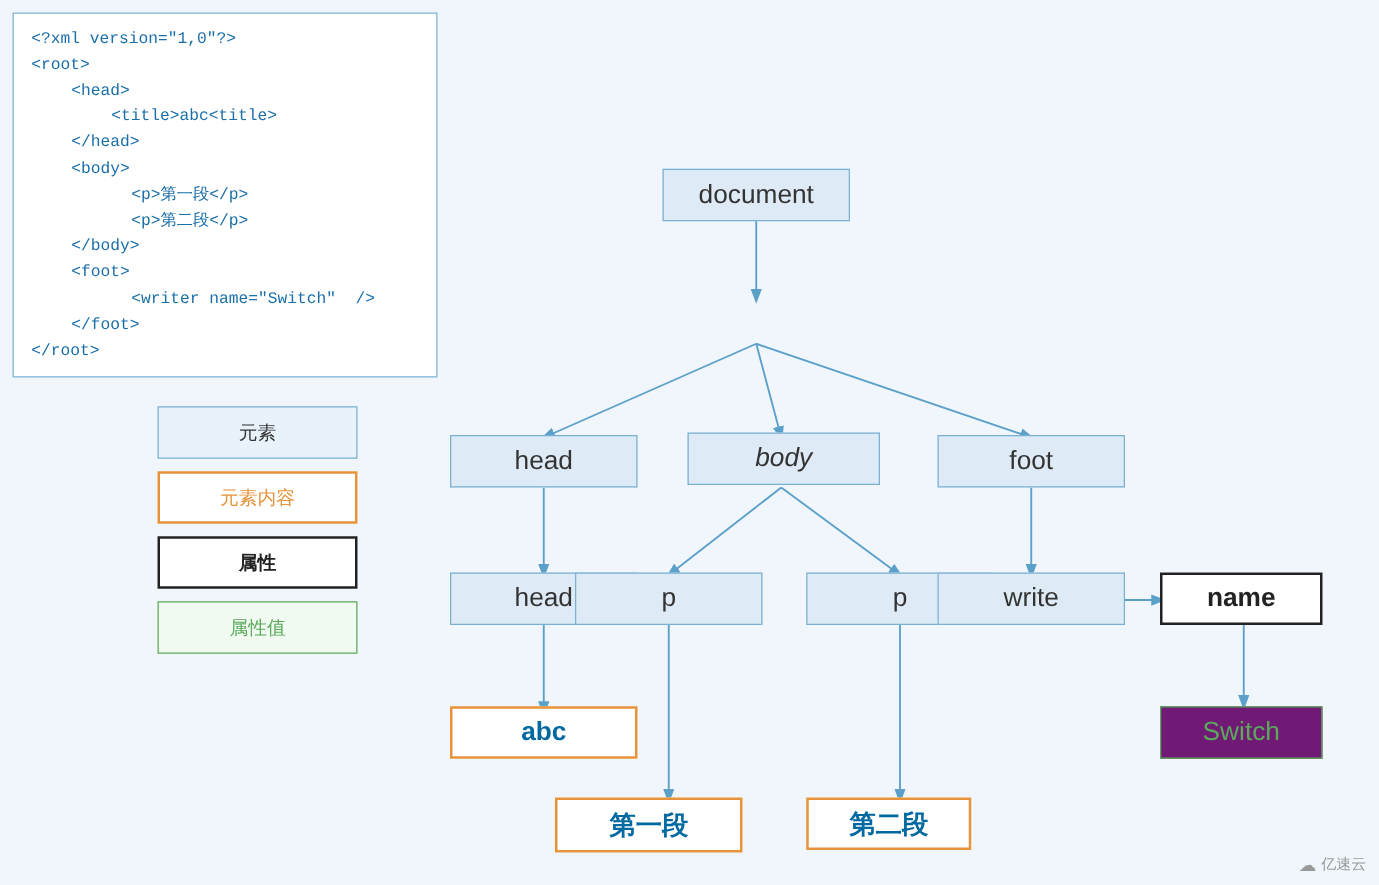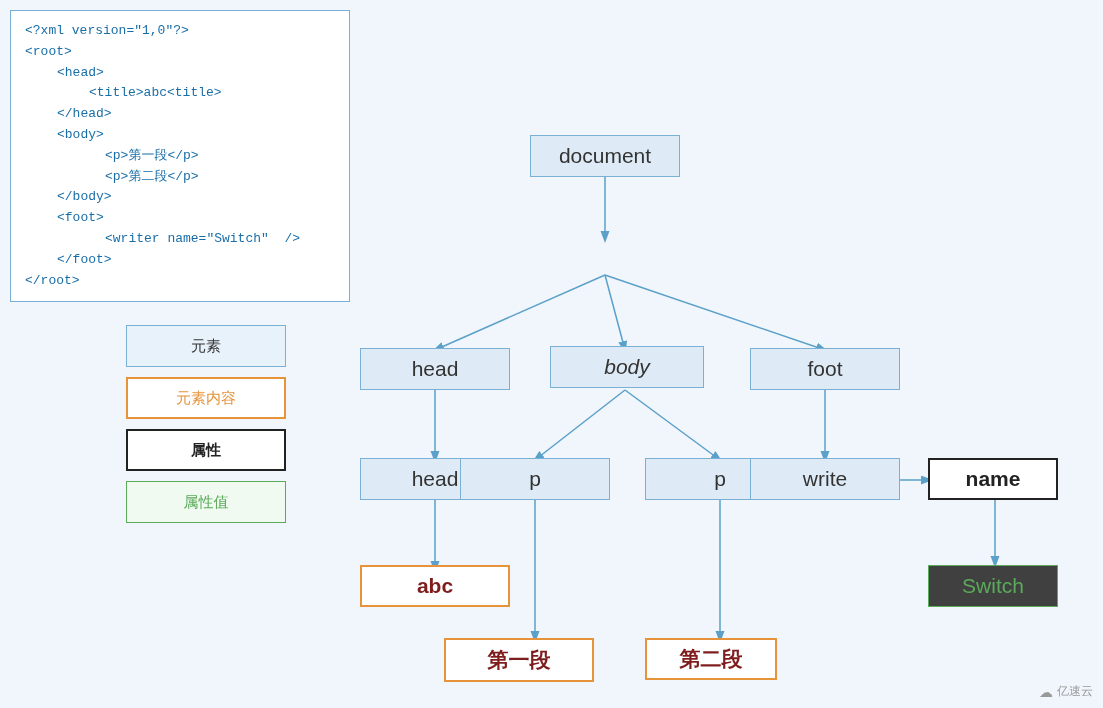--- a/index.html
+++ b/index.html
@@ -98,31 +98,31 @@
       text-align: center;
     }
     .node-element {
       background: #deeaf5;
       border: 1px solid #7ab0d4;
       color: #333;
     }
     .node-content {
       background: #fff;
       border: 2px solid #e6933a;
-      color: #7f1d1d;
+      color: #0369a1;
       font-weight: 600;
     }
     .node-attr {
       background: #fff;
       border: 2px solid #222;
       color: #222;
       font-weight: bold;
     }
     .node-attrval {
-      background: #404040;
+      background: #701a75;
       border: 1px solid #5aaa5a;
       color: #5aaa5a;
     }
 
     
     .watermark {
       position: absolute;
       bottom: 8px;
       right: 10px;
       font-size: 12px;

